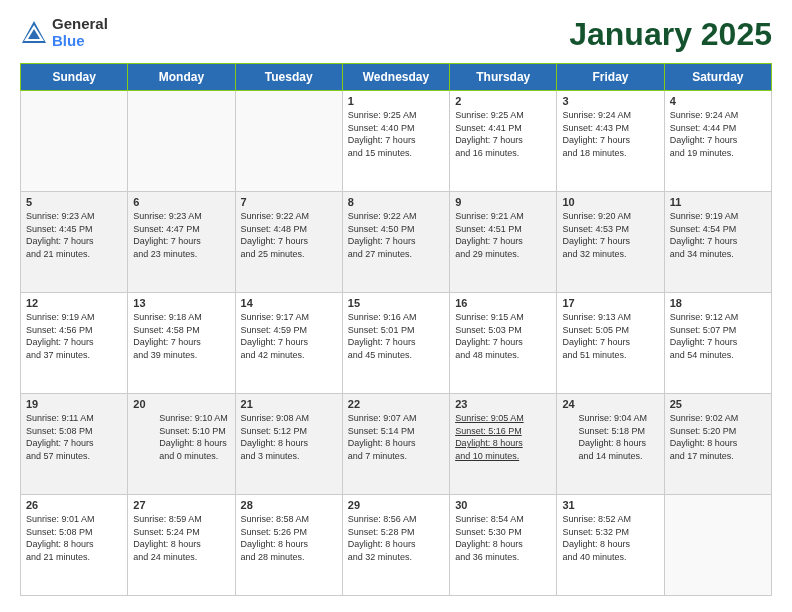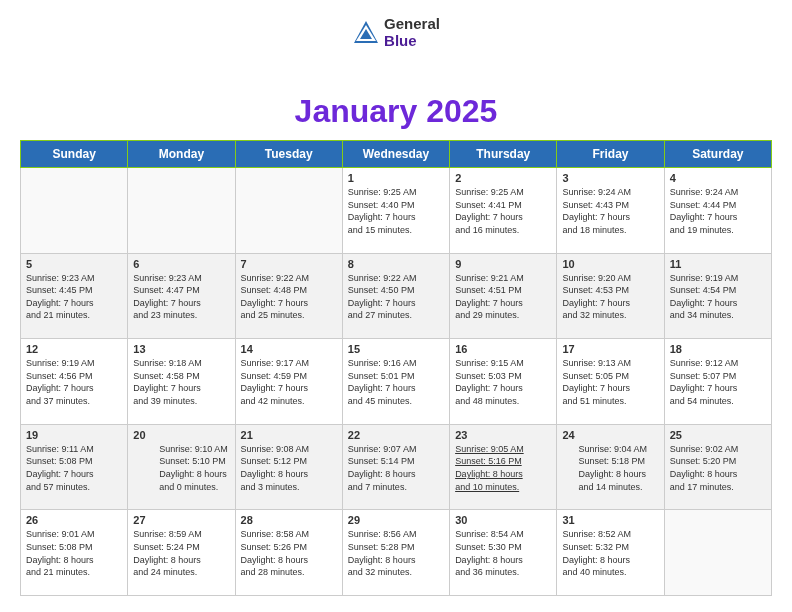--- a/index.html
+++ b/index.html
@@ -13,56 +13,54 @@
     .page {
       width: 792px;
       height: 612px;
       padding: 16px 20px;
       display: flex;
       flex-direction: column;
     }
     .header {
       display: flex;
       justify-content: space-between;
-      align-items: center;
+      align-items: flex-start;
       margin-bottom: 10px;
-      flex-direction: column;
     }
     .logo {
       display: flex;
       align-items: center;
     }
     .logo-text {
       display: flex;
       flex-direction: column;
       line-height: 1.1;
     }
     .logo-general {
       font-size: 15px;
       font-weight: bold;
       color: #333;
     }
     .logo-blue {
       font-size: 15px;
       font-weight: bold;
-      color: #4c1d95;
+      color: #3b82f6;
     }
     .logo-icon {
       width: 28px;
       height: 28px;
       margin-right: 4px;
     }
     .title-block {
       text-align: right;
     }
     .month-year {
       font-size: 32px;
       font-weight: bold;
-      color: #6d28d9;
-      margin-top: 44px;
+      color: #14532d;
     }
     .location {
       font-size: 15px;
       color: #555;
     }
     .calendar {
       flex: 1;
       border: 1px solid #ccc;
       border-collapse: collapse;
       width: 100%;

